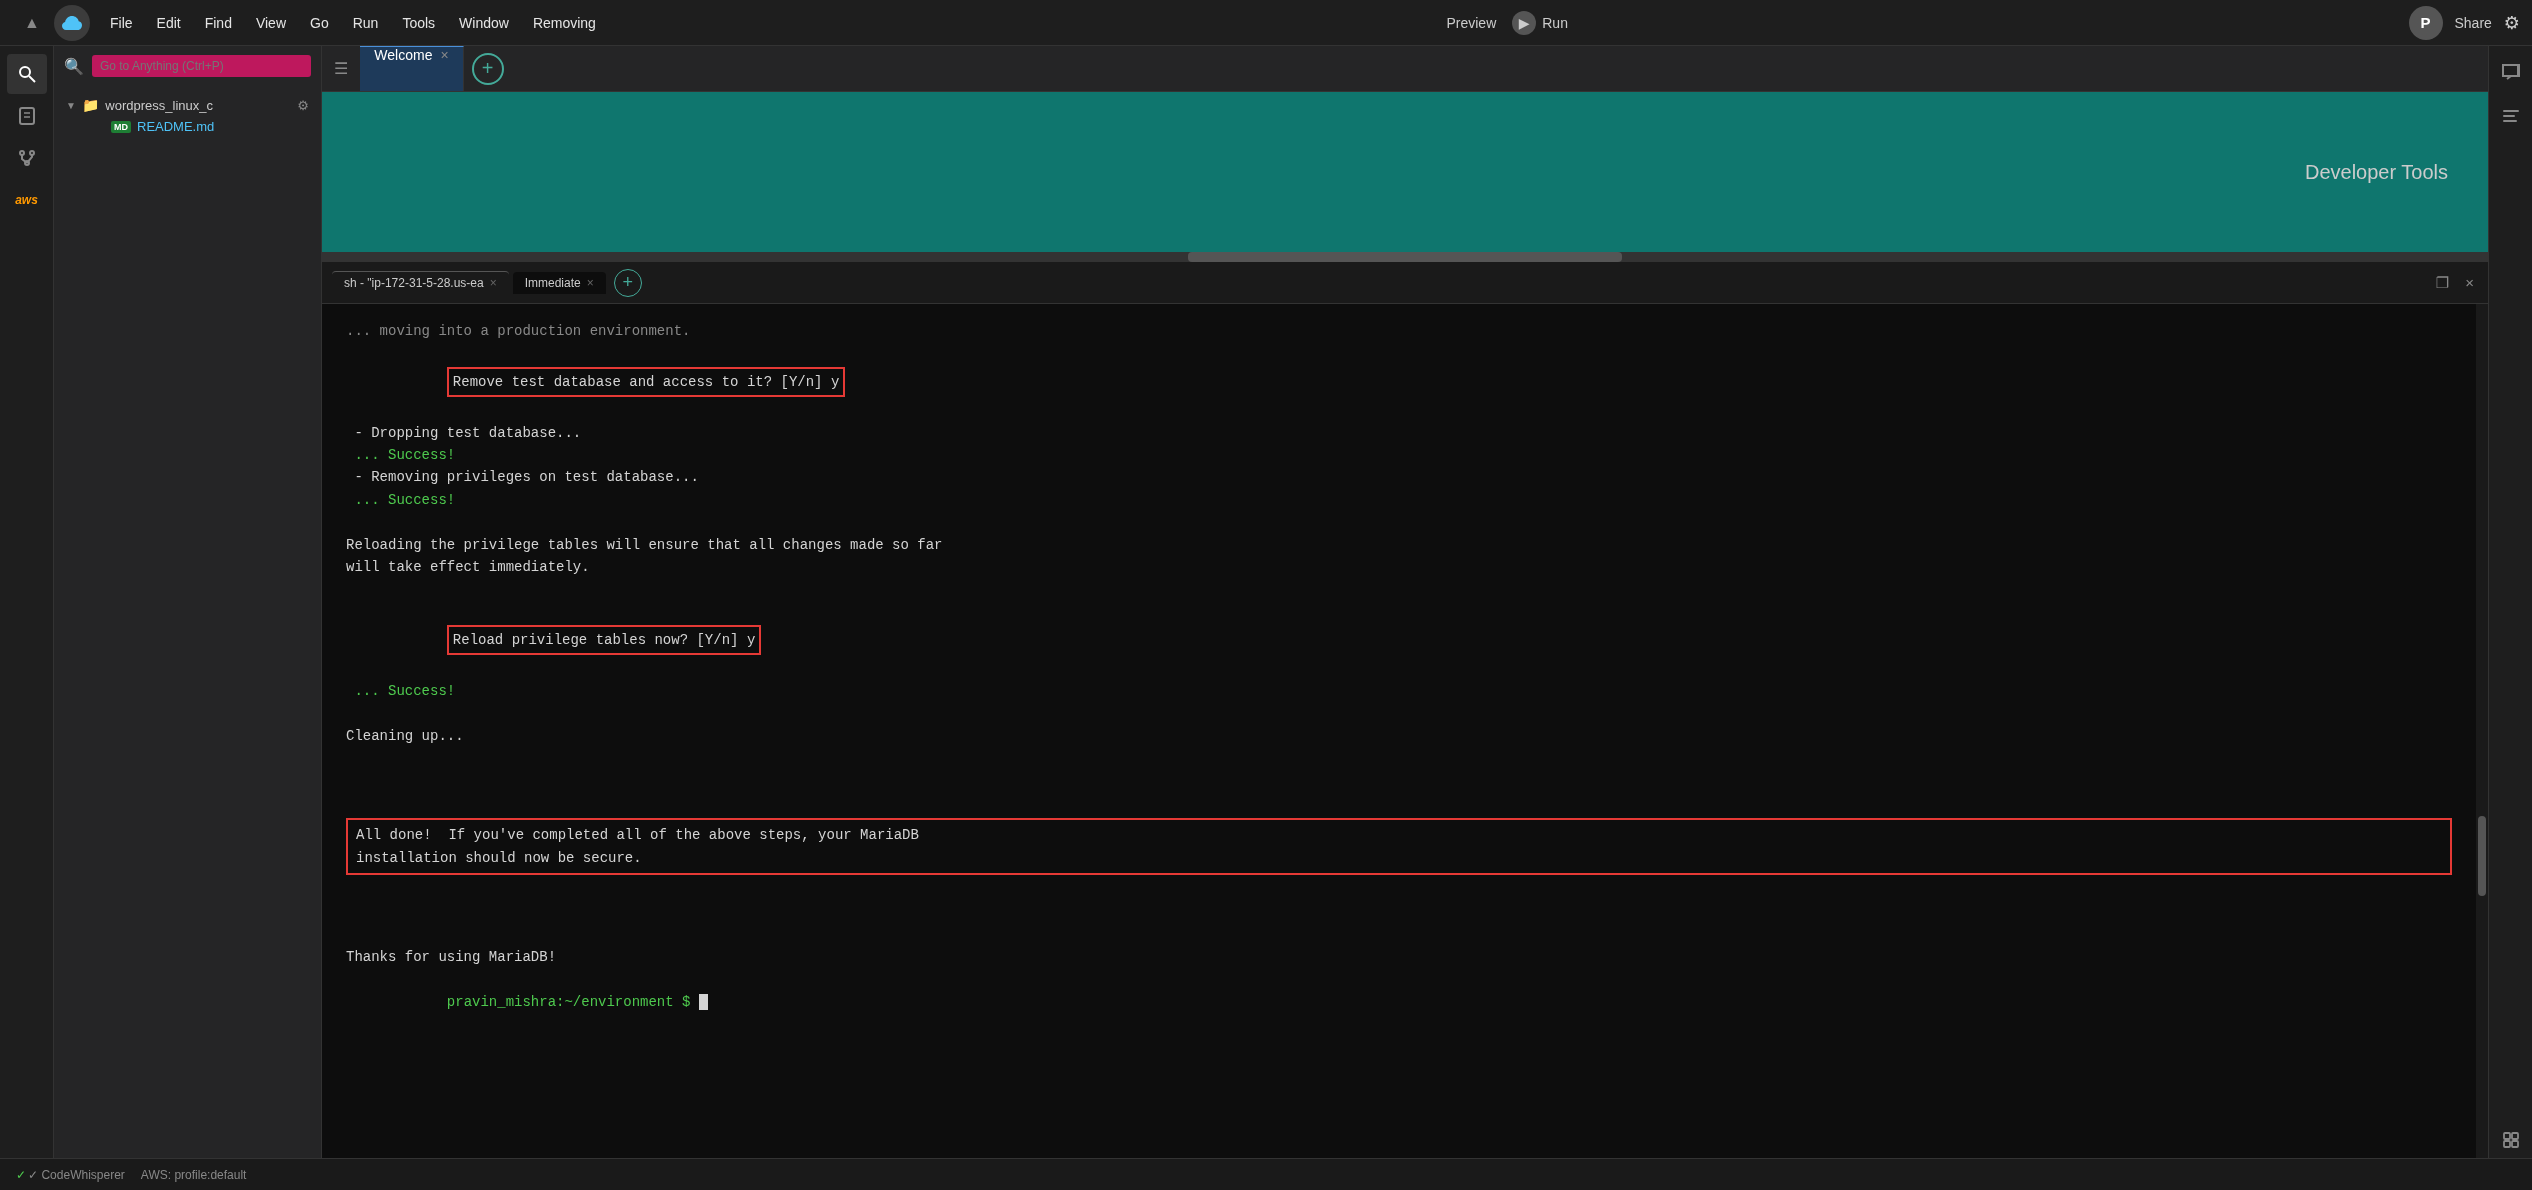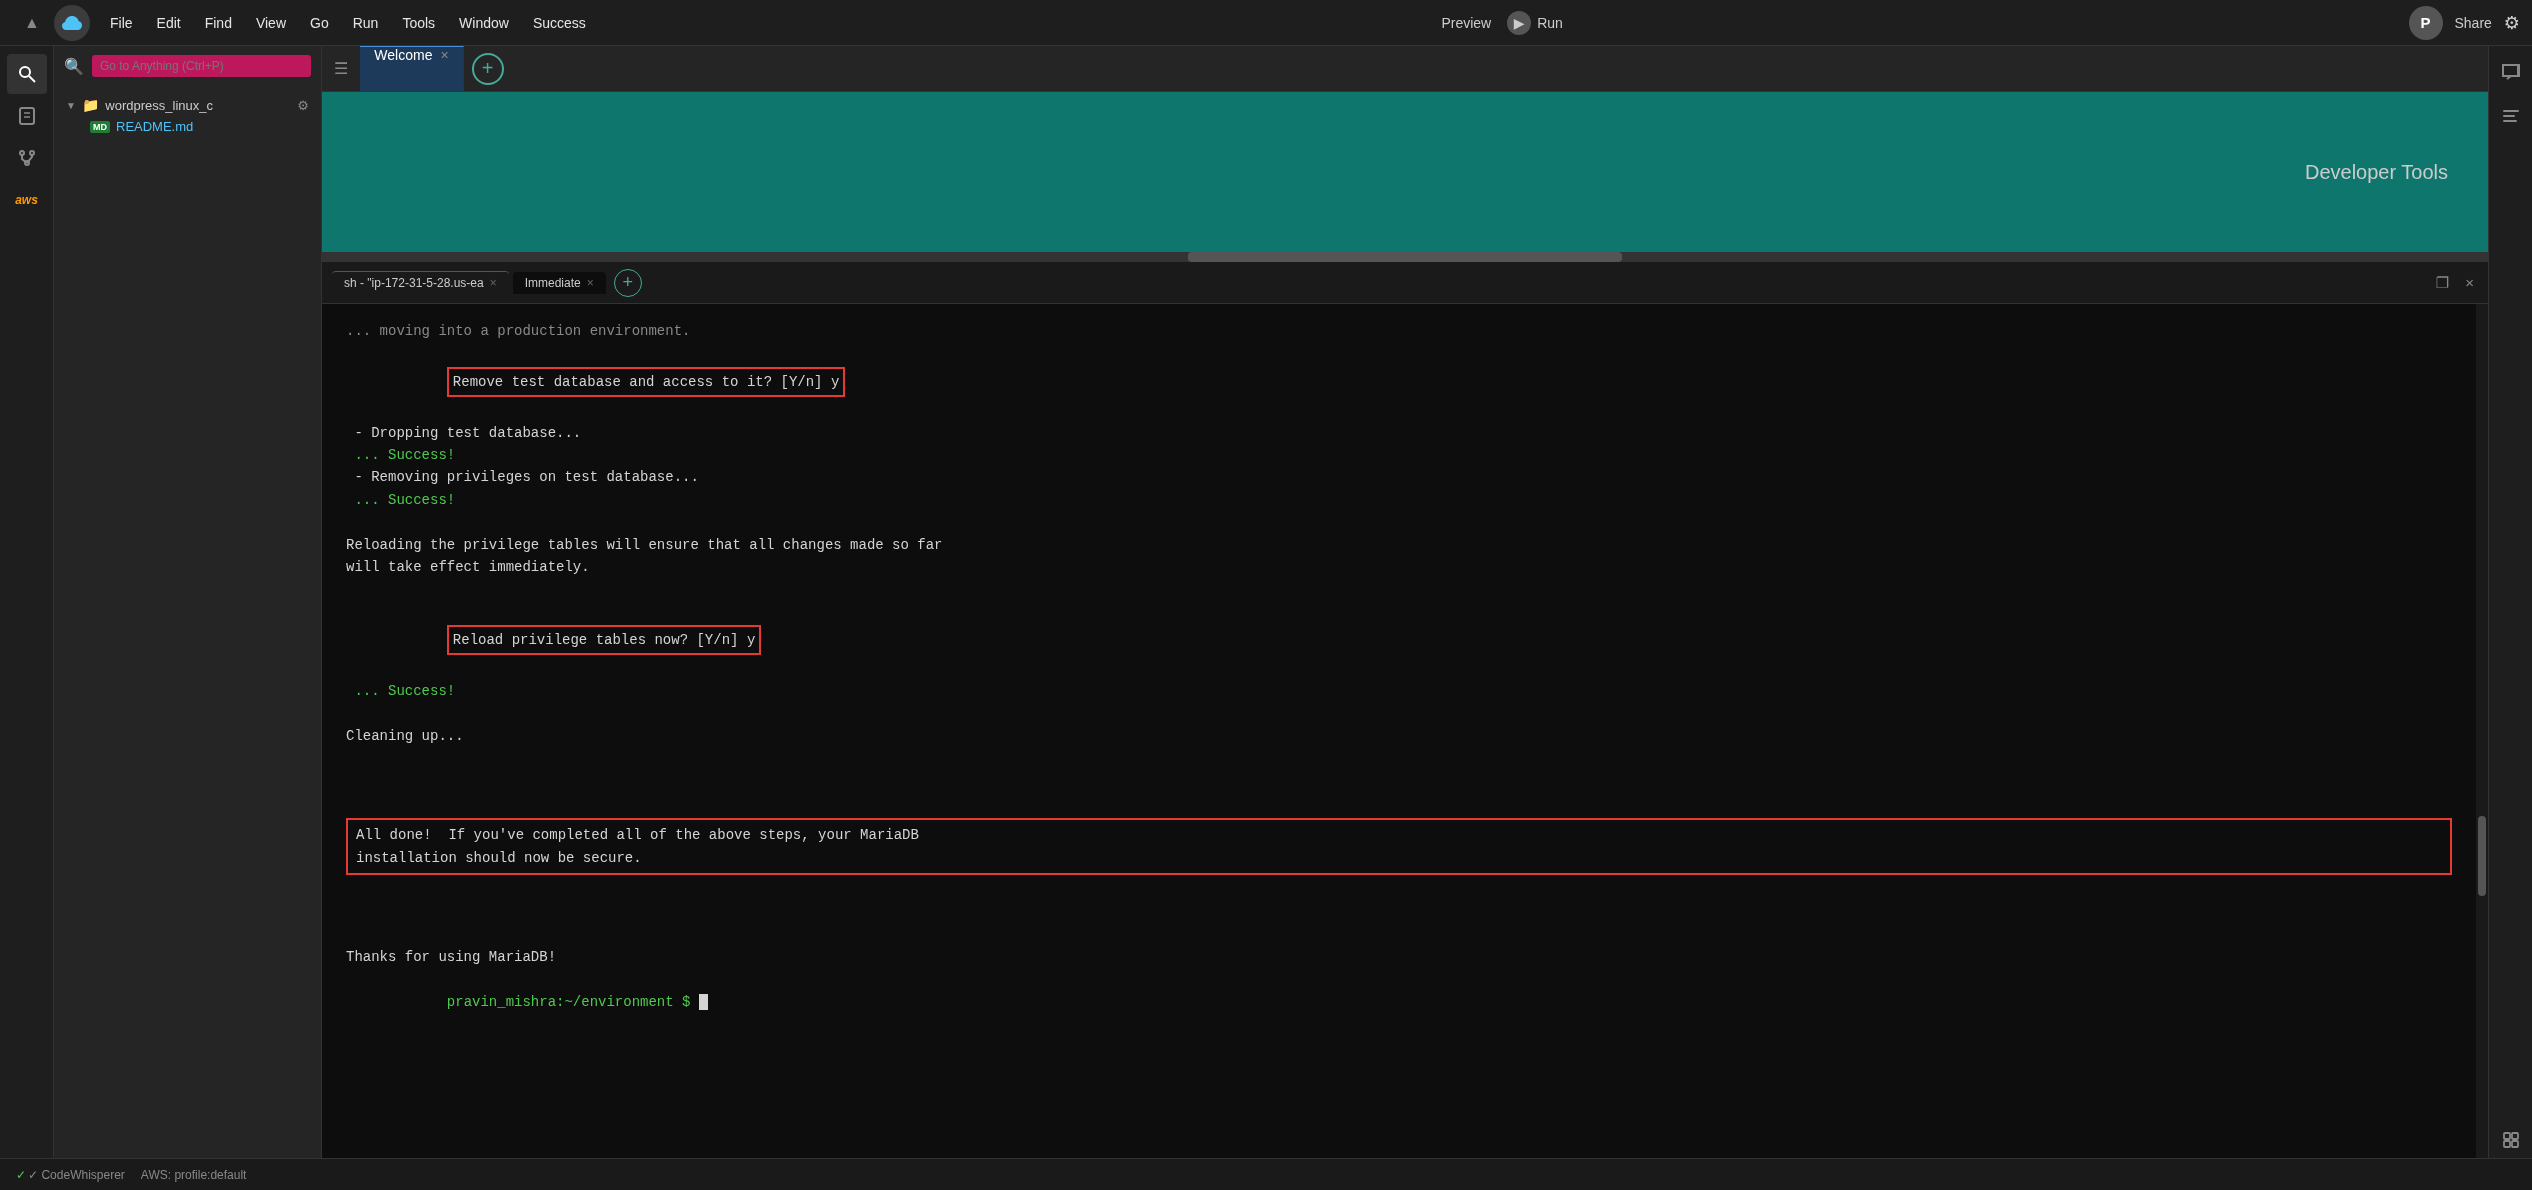--- a/index.html
+++ b/index.html
@@ -198,20 +198,21 @@
       cursor: pointer;
       font-size: 13px;
     }
     .md-badge {
       background: #1e7e34;
       color: #fff;
       font-size: 9px;
       padding: 1px 3px;
       border-radius: 2px;
       font-weight: bold;
+      margin-left: 21px;
     }
     .file-name { color: #4fc3f7; font-size: 13px; }
 
     
     .editor-area {
       flex: 1;
       display: flex;
       flex-direction: column;
       background: #1e1e1e;
       overflow: hidden;
@@ -483,21 +484,21 @@
   </div>
 
   <div class="menu-item">File</div>
   <div class="menu-item">Edit</div>
   <div class="menu-item">Find</div>
   <div class="menu-item">View</div>
   <div class="menu-item">Go</div>
   <div class="menu-item">Run</div>
   <div class="menu-item">Tools</div>
   <div class="menu-item">Window</div>
-  <div class="menu-item">Success</div>
+  <div class="menu-item">Removing</div>
 
   <div class="menu-bar-center">
     <span class="preview-btn">Preview</span>
     <button class="run-btn">
       <span class="run-circle">▶</span>
       <span>Run</span>
     </button>
   </div>
 
   <div class="menu-bar-right">

